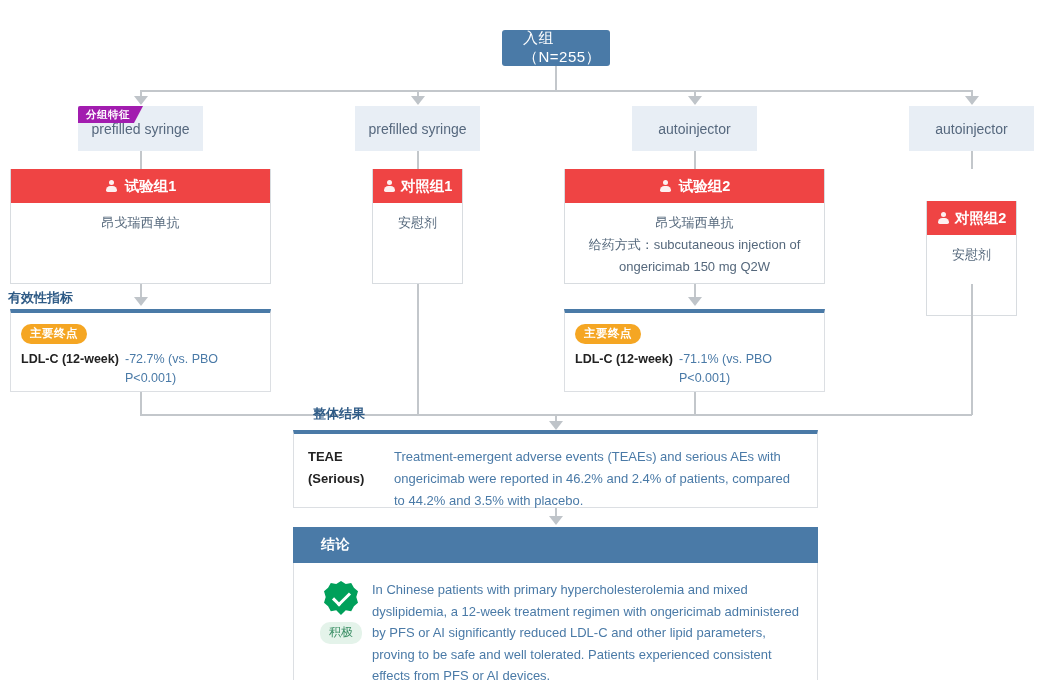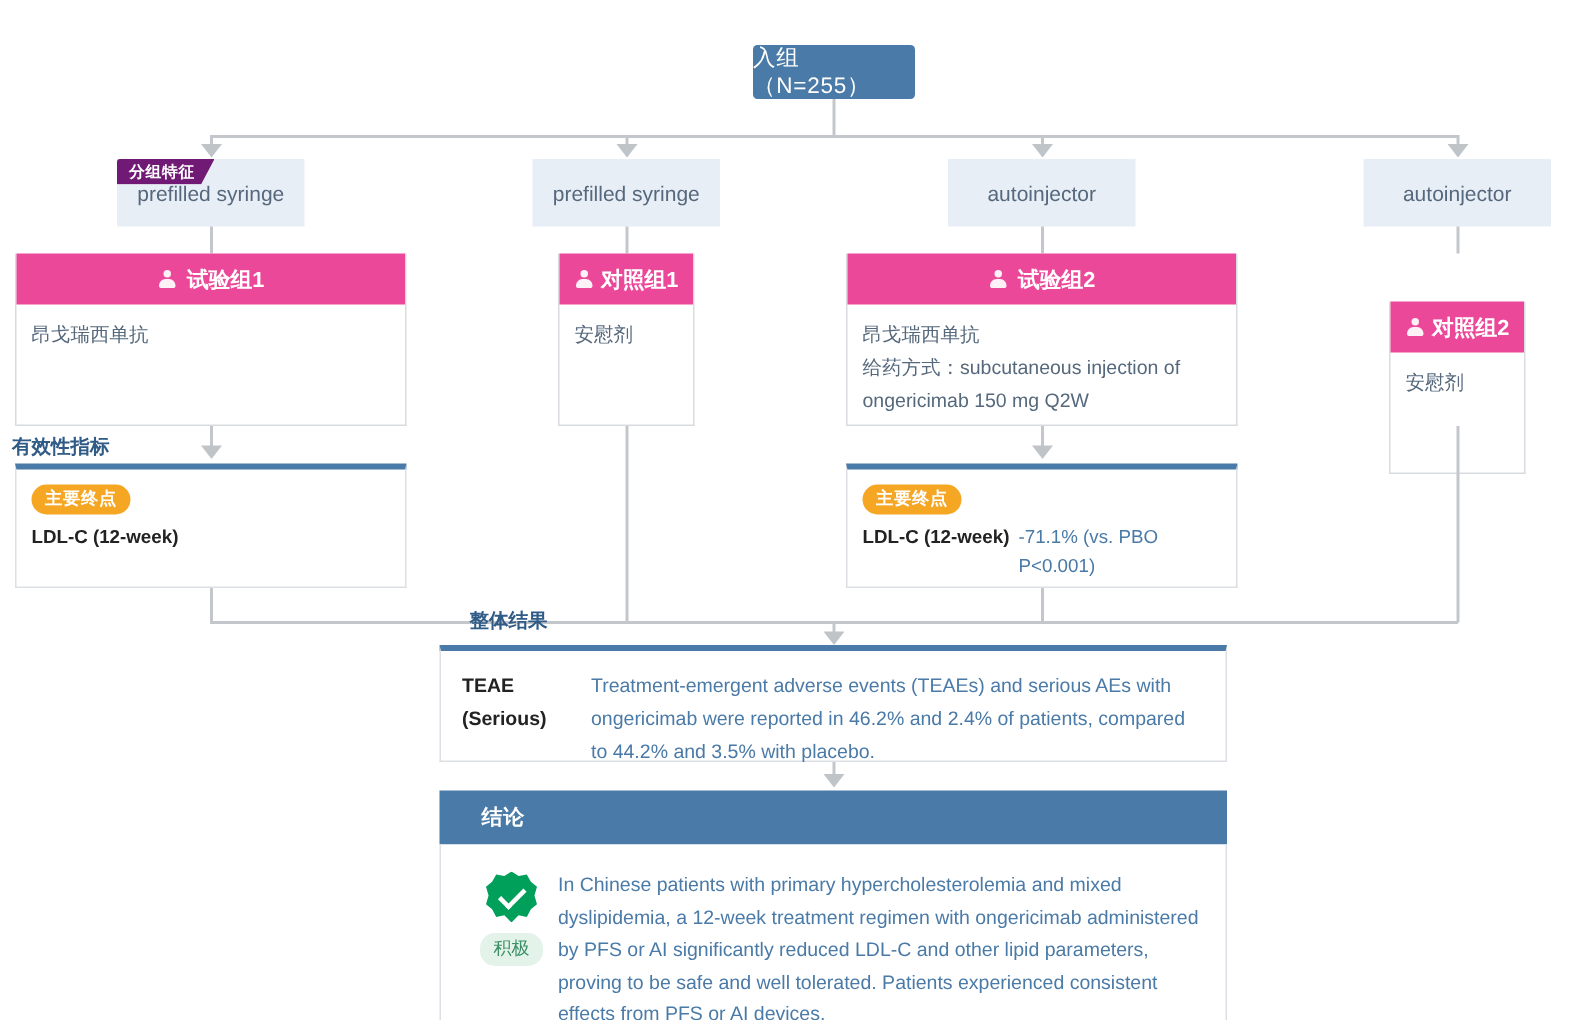--- a/index.html
+++ b/index.html
@@ -31,38 +31,38 @@
   }
 
   
   .subbox{
     background:#e8eef5;
     display:flex;align-items:center;justify-content:center;
     font-size:14px;color:#56687e;
   }
   .ribbon{
     position:absolute;left:0;top:0;height:17px;
-    background:#701a75;color:#fff;
+    background:#a21caf;color:#fff;
     font-size:10.5px;font-weight:bold;
     display:flex;align-items:center;
     padding:0 13px 0 8px;
     border-radius:2px 0 0 0;
     clip-path:polygon(0 0,100% 0,calc(100% - 9px) 100%,0 100%);
     letter-spacing:.5px;
   }
 
   
   .arm{background:#fff;border:1px solid #d8dce0;border-top:none;}
   .armhead{
-    background:#ec4899;color:#fff;
+    background:#ef4444;color:#fff;
     height:34px;display:flex;align-items:center;justify-content:center;
     gap:7px;font-size:14.5px;font-weight:bold;
   }
   .armbody{padding:9px 10px 10px 10px;}
-  .armline{font-size:13px;color:#55687c;line-height:22px;}
+  .armline{font-size:13px;color:#55687c;line-height:22px;text-align:center;}
   .armline.cn{color:#55687c;}
   .person{display:inline-block;width:13px;height:13px;position:relative;opacity:.92;}
   .person::before{content:"";position:absolute;left:4px;top:0;width:5px;height:5px;border-radius:50%;background:#fff;}
   .person::after{content:"";position:absolute;left:1px;top:6px;width:11px;height:6px;border-radius:5px 5px 2px 2px;background:#fff;}
 
   
   .seccap{font-size:13px;font-weight:bold;color:#2f5b86;}
 
   
   .epcard{background:#fff;border:1px solid #dcdfe3;border-top:4px solid #4a7aa7;}
@@ -95,21 +95,21 @@
     transform:rotate(-45deg);
   }
   .conctag{margin-top:7px;background:#e4f3ea;color:#3c8f66;font-size:12px;border-radius:10px;padding:2px 9px 3px 9px;}
   .conctext{flex:1;font-size:13px;color:#4a7aa7;line-height:21.5px;padding-top:2px;}
 </style>
 </head>
 <body>
 
 <div id="stage">
 
-  <div class="abs enroll" style="left:502px;top:30px;width:108px;height:36px;">
+  <div class="abs enroll" style="left:502px;top:30px;width:108px;height:36px;padding-left:21px;">
     <span>入组（N=255）</span>
   </div>
 
   <div class="ln lnv" style="left:555px;top:66px;height:25px;"></div>
 
   <div class="ln lnh" style="left:140px;top:90px;width:832px;"></div>
 
   <div class="ln lnv" style="left:140px;top:90px;height:14px;"></div>
   <div class="ln lnv" style="left:417px;top:90px;height:14px;"></div>
   <div class="ln lnv" style="left:694px;top:90px;height:14px;"></div>
@@ -139,20 +139,21 @@
 
   <div class="abs seccap" style="left:8px;top:289px;">有效性指标</div>
   <div class="ln lnv" style="left:140px;top:284px;height:18px;"></div>
   <div class="arrow" style="left:134px;top:297px;"></div>
 
   <div class="abs epcard" style="left:10px;top:309px;width:261px;height:83px;">
     <div style="padding:10px 10px 0 10px;">
       <span class="eppill">主要终点</span>
       <div class="eprow">
         <div class="epname">LDL-C (12-week)</div>
+        <div class="epval">-72.7% (vs. PBO P&lt;0.001)</div>
       </div>
     </div>
   </div>
 
   <div class="abs subbox" style="left:355px;top:106px;width:125px;height:45px;">
     <span>prefilled syringe</span>
   </div>
   <div class="ln lnv" style="left:417px;top:151px;height:18px;"></div>
 
   <div class="abs arm" style="left:372px;top:169px;width:91px;height:115px;">

